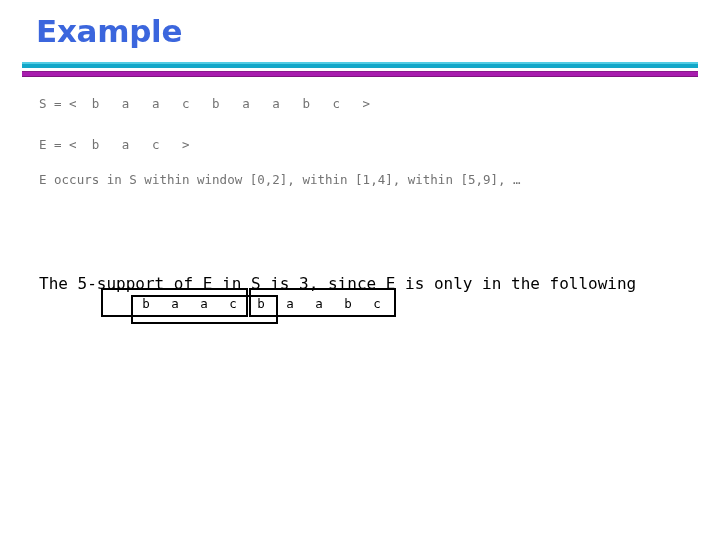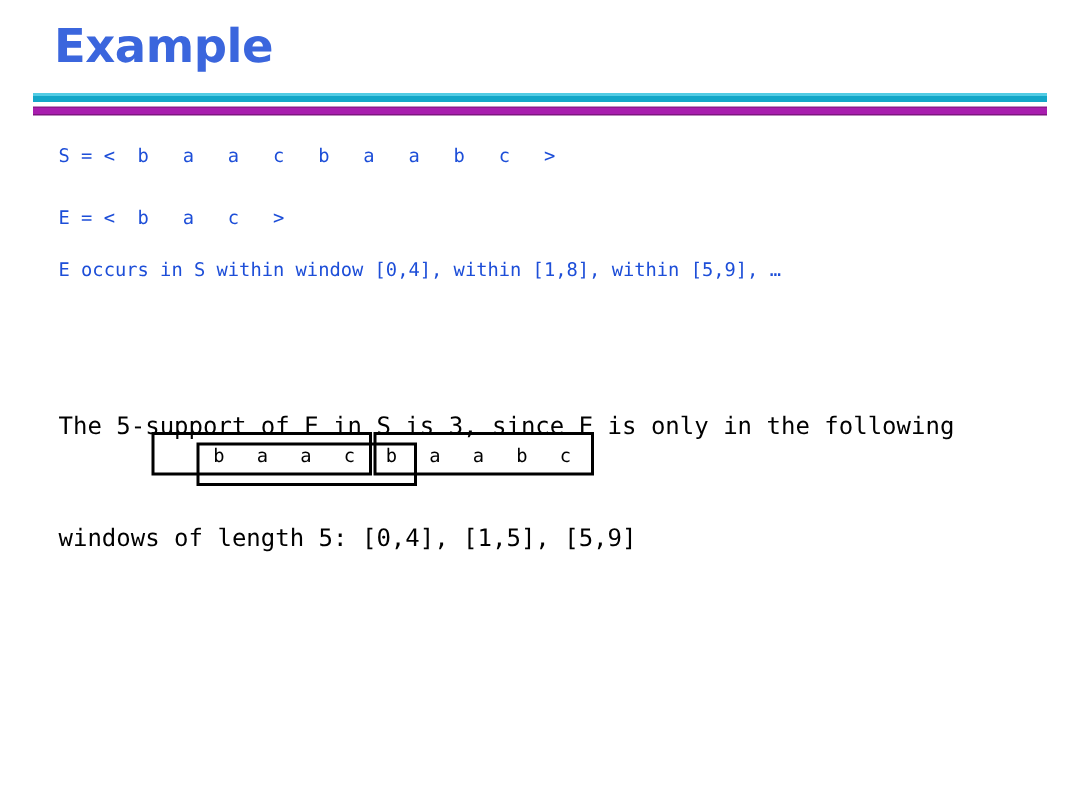--- a/index.html
+++ b/index.html
@@ -93,21 +93,21 @@
     width: 676px;
     height: 1px;
     background: #7E1580;
   }
 
   
   .mono {
     position: absolute;
     font-family: "DejaVu Sans Mono", "Liberation Mono", monospace;
     font-size: 12.5px;
-    color: #1d4ed8;
+    color: #737373;
     white-space: pre;
     letter-spacing: 0px;
   }
 
   #line-s   { left: 39px; top: 96px;  }
   #line-e   { left: 39px; top: 137px; }
   #line-occ { left: 39px; top: 172px; }
 
   #para-support {
     position: absolute;
@@ -184,25 +184,24 @@
     <div class="bar-cyan-light"></div>
     <div class="bar-cyan"></div>
     <div class="bar-gap"></div>
     <div class="bar-magenta-top"></div>
     <div class="bar-magenta"></div>
     <div class="bar-magenta-bottom"></div>
   </div>
 
   <div class="mono" id="line-s">S = &lt;  b   a   a   c   b   a   a   b   c   &gt;</div>
   <div class="mono" id="line-e">E = &lt;  b   a   c   &gt;</div>
-  <div class="mono" id="line-occ">E occurs in S within window [0,4], within [1,8], within [5,9], …</div>
+  <div class="mono" id="line-occ">E occurs in S within window [0,2], within [1,4], within [5,9], …</div>
 
   <div id="para-support">
     <span class="pline">The 5-support of E in S is 3, since E is only in the following</span>
-    <span class="pline">windows of length 5: [0,4], [1,5], [5,9]</span>
   </div>
 
   <div id="diagram">
     <div class="win-box" id="win-0-4"></div>
     <div class="win-box" id="win-1-5"></div>
     <div class="win-box" id="win-5-9"></div>
   <span class="seq-letter" style="left: 139px;">b</span>
       <span class="seq-letter" style="left: 168px;">a</span>
       <span class="seq-letter" style="left: 197px;">a</span>
       <span class="seq-letter" style="left: 226px;">c</span>

